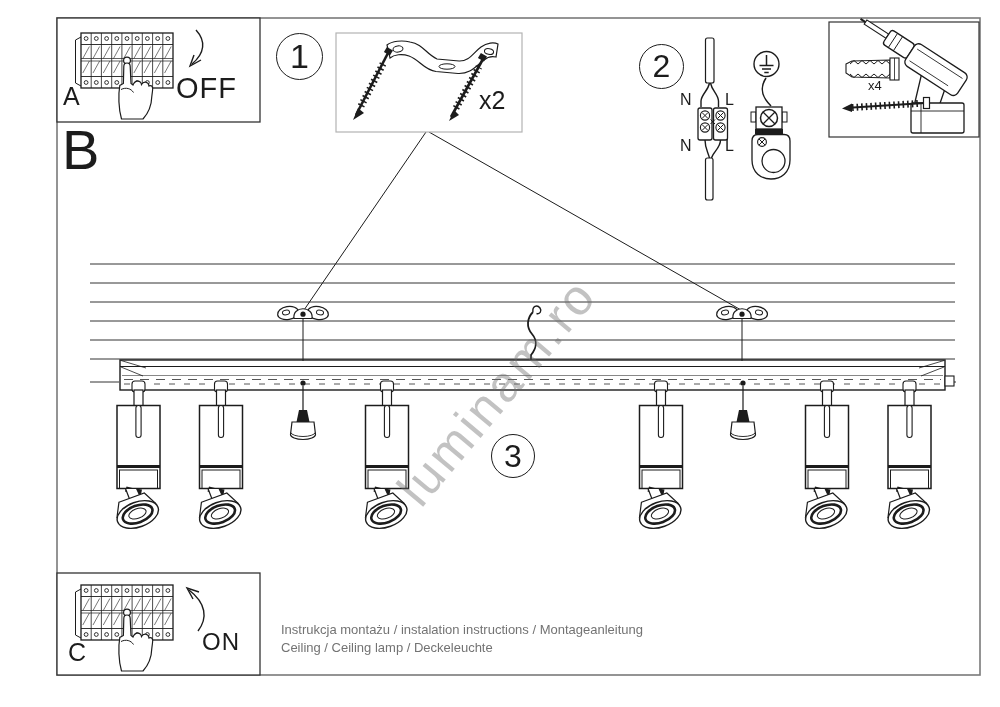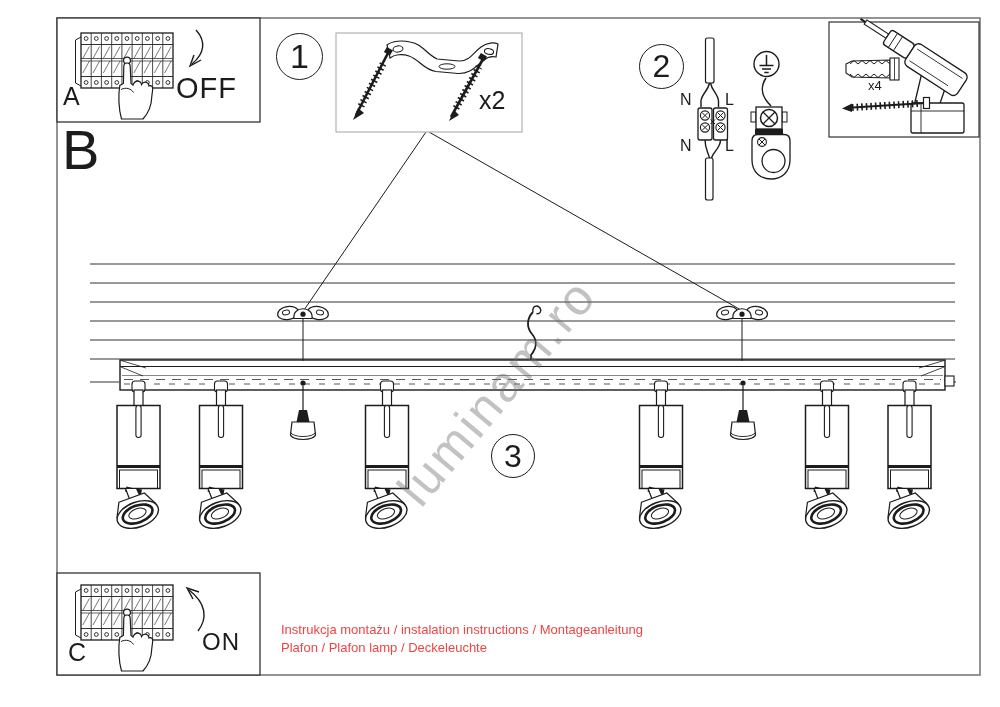--- a/index.html
+++ b/index.html
@@ -5,21 +5,21 @@
   html,body{margin:0;padding:0;background:#fff;}
   .page{position:relative;width:1000px;height:707px;background:#ffffff;overflow:hidden;
         font-family:"Liberation Sans","DejaVu Sans",sans-serif;}
   .art{position:absolute;left:0;top:0;}
   .t{position:absolute;color:#1c1c1c;line-height:1;white-space:nowrap;
      font-family:"Liberation Sans","DejaVu Sans",sans-serif;}
   .badge{position:absolute;border:1.7px solid #1c1c1c;border-radius:50%;
          display:flex;align-items:center;justify-content:center;color:#1c1c1c;background:transparent;}
   .watermark{position:absolute;left:497px;top:392px;transform:translate(-50%,-50%) rotate(-50deg);
              font-size:50px;letter-spacing:3px;color:rgba(110,110,110,0.42);pointer-events:none;}
-  .footer{font-size:13px;color:#ef4444;}
+  .footer{font-size:13px;color:#737373;}
 </style>
 </head>
 <body>
 
 <div class="page">
 
 <svg class="art" width="1000" height="707" viewBox="0 0 1000 707">
   <defs>
 
     <g id="breaker" stroke="#1c1c1c" fill="none" stroke-width="1">
@@ -293,17 +293,17 @@
 
 <div class="t" style="left:479px;top:88px;font-size:25px;">x2</div>
 <div class="t" style="left:868px;top:79px;font-size:13px;text-align:right;">x4</div>
 
 <div class="t" style="left:680px;top:92px;font-size:16px;">N</div>
 <div class="t" style="left:725px;top:92px;font-size:16px;">L</div>
 <div class="t" style="left:680px;top:138px;font-size:16px;">N</div>
 <div class="t" style="left:725px;top:138px;font-size:16px;">L</div>
 
 <div class="t footer" style="left:281px;top:623px;">Instrukcja montażu / instalation instructions / Montageanleitung</div>
-<div class="t footer" style="left:281px;top:641px;">Plafon / Plafon lamp / Deckeleuchte</div>
+<div class="t footer" style="left:281px;top:641px;">Ceiling / Ceiling lamp / Deckeleuchte</div>
 
 <div class="watermark">luminam.ro</div>
 
 </div>
 
 </body></html>

